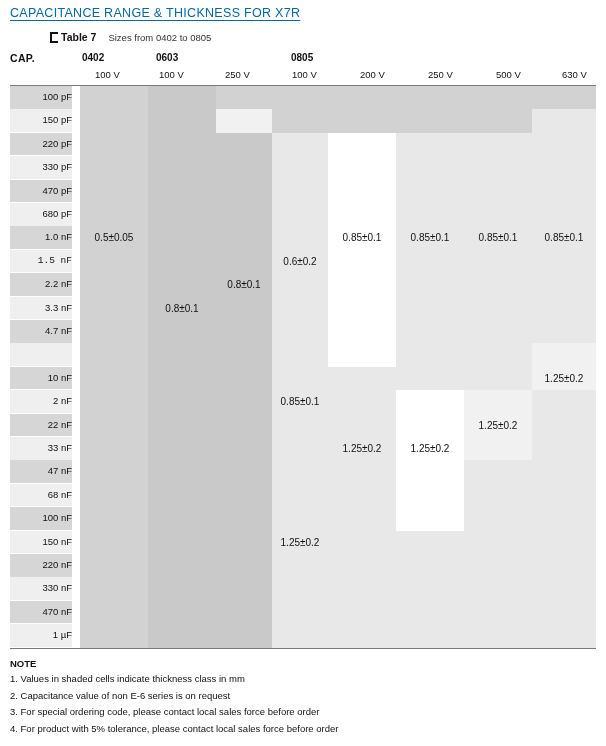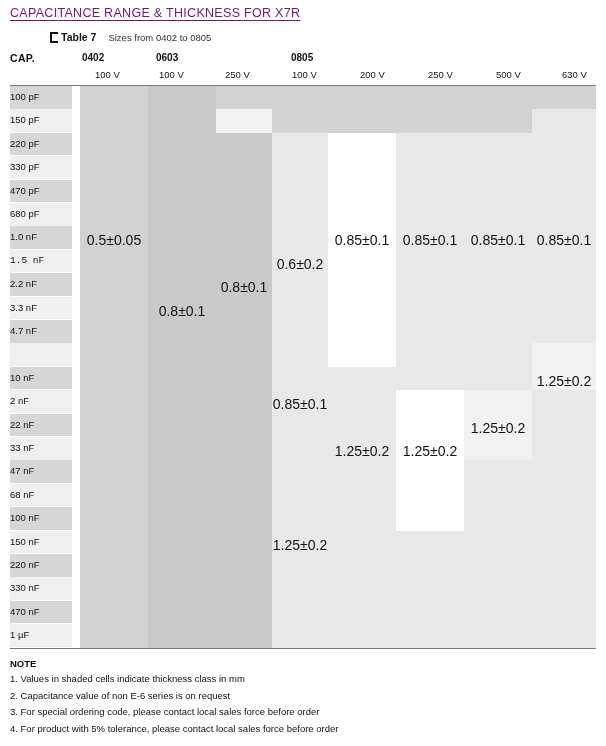--- a/index.html
+++ b/index.html
@@ -23,21 +23,21 @@
     padding: 0;
   }
 
   
   .doc-title {
     position: absolute;
     left: 10px;
     top: 6px;
     font-size: 12.5px;
     letter-spacing: 0.3px;
-    color: #701a75;
+    color: #0369a1;
     text-decoration: underline;
     text-underline-offset: 3px;
     white-space: nowrap;
   }
 
   
   .caption-row {
     position: absolute;
     left: 10px;
     top: 30px;
@@ -97,20 +97,21 @@
     position: absolute;
     left: 10px;
     top: 86px;
     width: 586px;
     height: 562px;
   }
   .rowlabel {
     position: absolute;
     left: 0;
     width: 62px;
+    text-align: right;
     font-size: 9.5px;
     color: #111;
     box-sizing: border-box;
     line-height: 22.5px;
     height: 22.5px;
   }
   .band {
     position: absolute;
     left: 0;
     width: 62px;
@@ -124,21 +125,21 @@
     box-sizing: border-box;
   }
   .shade-dark  { background: #d2d2d2; }
   .shade-mid   { background: #c9c9c9; }
   .shade-light { background: #e8e8e8; }
   .shade-pale  { background: #f1f1f1; }
   .shade-white { background: #ffffff; }
 
   .val {
     position: absolute;
-    font-size: 14px;
+    font-size: 10px;
     color: #111;
     white-space: nowrap;
     text-align: center;
   }
 
   .topline {
     position: absolute;
     left: 10px;
     top: 85px;
     width: 586px;

